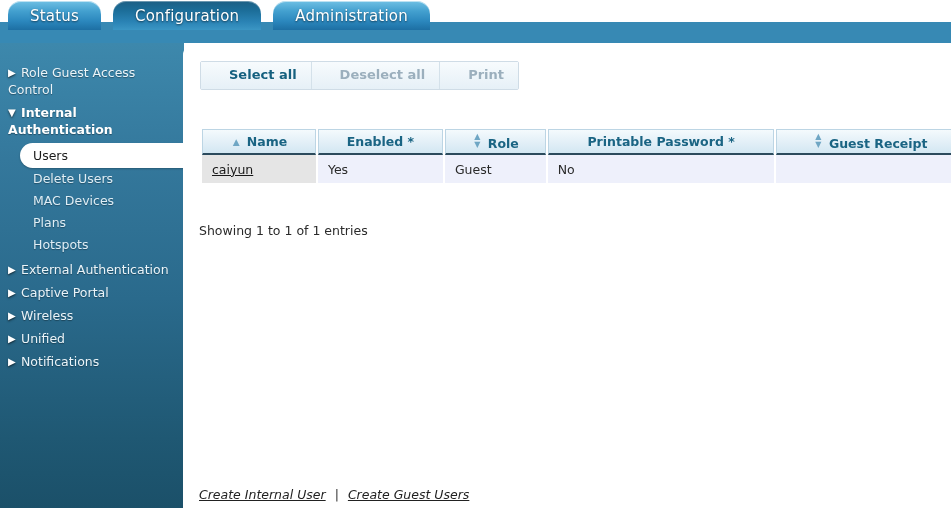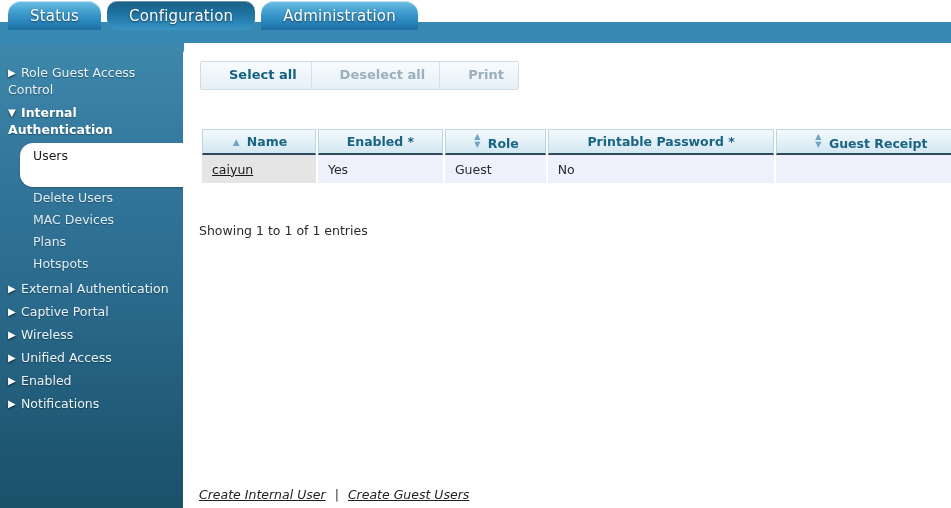--- a/index.html
+++ b/index.html
@@ -37,30 +37,29 @@
     height: 29px;
     padding: 0 22px 0 22px;
     display: flex;
     align-items: center;
     justify-content: center;
     border-radius: 13px 13px 0 0;
     color: #ffffff;
     font-size: 15px;
     letter-spacing: 0.2px;
     text-shadow: 0 1px 2px rgba(0,0,0,0.55);
-    margin-right: 6px;
+    margin-right: 12px;
     cursor: pointer;
     background: linear-gradient(to bottom, #6fc0e4 0%, #43a0cf 35%, #2b87bd 70%, #1d6fa3 100%);
     box-shadow: inset 0 1px 0 rgba(255,255,255,0.55);
   }
   .tab.active {
     background: linear-gradient(to bottom, #1d5f84 0%, #1b6c97 30%, #2a83b5 72%, #3b96c4 100%);
     box-shadow: inset 0 1px 0 rgba(255,255,255,0.35);
     font-weight: normal;
-    border-radius: 10px;
   }
   .tab-spacer-left { width: 8px; }
 
   
   .sidebar {
     position: absolute;
     left: 0; top: 43px;
     width: 184px; height: 465px;
     background: linear-gradient(to bottom, #3c87ab 0%, #357e a2 1%, #2f7characters 2%);
     background: linear-gradient(to bottom, #3d88ac 0%, #34789c 25%, #2a6a8c 55%, #1f5873 85%, #1b5069 100%);
@@ -98,21 +97,21 @@
   }
   .nav-child.selected {
     background: #ffffff;
     color: #1a1a1a;
     text-shadow: none;
     border-radius: 13px 0 0 13px;
     margin-left: 20px;
     padding-left: 13px;
     margin-right: -6px;
     padding-top: 5px;
-    padding-bottom: 23px;
+    padding-bottom: 4px;
     box-shadow: 0 1px 2px rgba(0,0,0,0.25);
   }
 
   
   .content {
     position: absolute;
     left: 183px; top: 43px;
     width: 768px; height: 465px;
     background: #ffffff;
     border-radius: 12px 0 0 0;
@@ -276,24 +275,21 @@
     <div class="nav-group">
       <span class="arrow">▶</span><span>External Authentication</span>
     </div>
     <div class="nav-group">
       <span class="arrow">▶</span><span>Captive Portal</span>
     </div>
     <div class="nav-group">
       <span class="arrow">▶</span><span>Wireless</span>
     </div>
     <div class="nav-group">
-      <span class="arrow">▶</span><span>Unified Access</span>
-    </div>
-    <div class="nav-group">
-      <span class="arrow">▶</span><span>Enabled</span>
+      <span class="arrow">▶</span><span>Unified</span>
     </div>
     <div class="nav-group">
       <span class="arrow">▶</span><span>Notifications</span>
     </div>
   </div>
 
   <div class="content">
 
     <div class="toolbar">
       <div class="tb-btn enabled">

